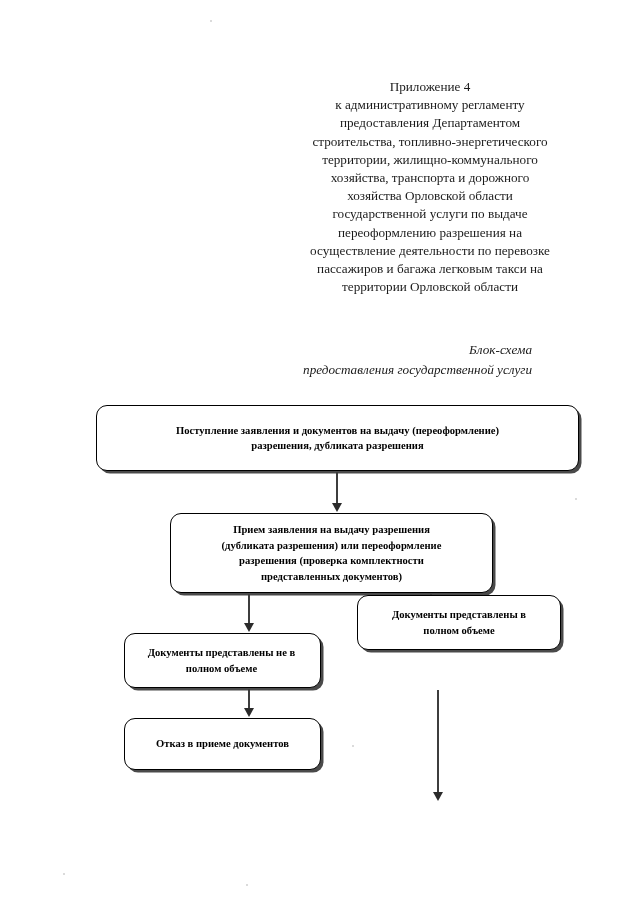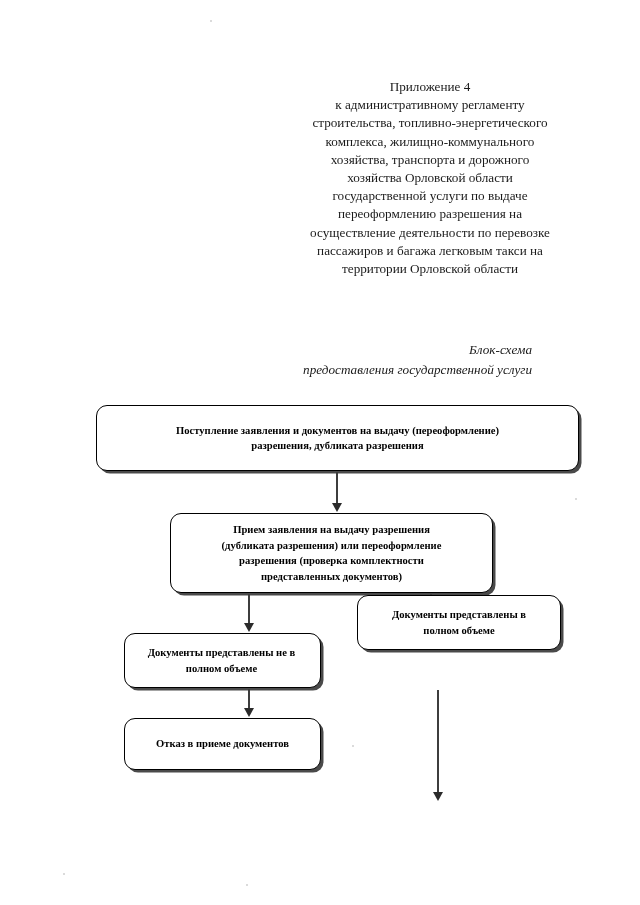--- a/index.html
+++ b/index.html
@@ -127,22 +127,23 @@
   }
 </style>
 </head>
 <body>
 
 <div id="page">
 
   <div class="header-block">
     <span class="hline">Приложение 4</span>
     <span class="hline">к административному регламенту</span>
+    <span class="hline">предоставления Департаментом</span>
     <span class="hline">строительства, топливно-энергетического</span>
-    <span class="hline">комплекса, жилищно-коммунального</span>
+    <span class="hline">территории, жилищно-коммунального</span>
     <span class="hline">хозяйства, транспорта и дорожного</span>
     <span class="hline">хозяйства Орловской области</span>
     <span class="hline">государственной услуги по выдаче</span>
     <span class="hline">переоформлению разрешения на</span>
     <span class="hline">осуществление деятельности по перевозке</span>
     <span class="hline">пассажиров и багажа легковым такси на</span>
     <span class="hline">территории Орловской области</span>
   </div>
 
   <div class="subtitle-block">

